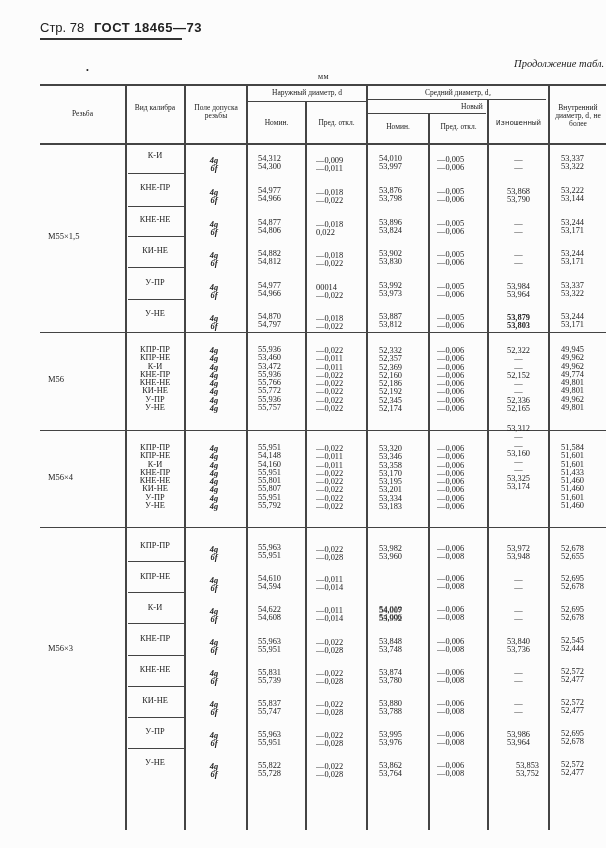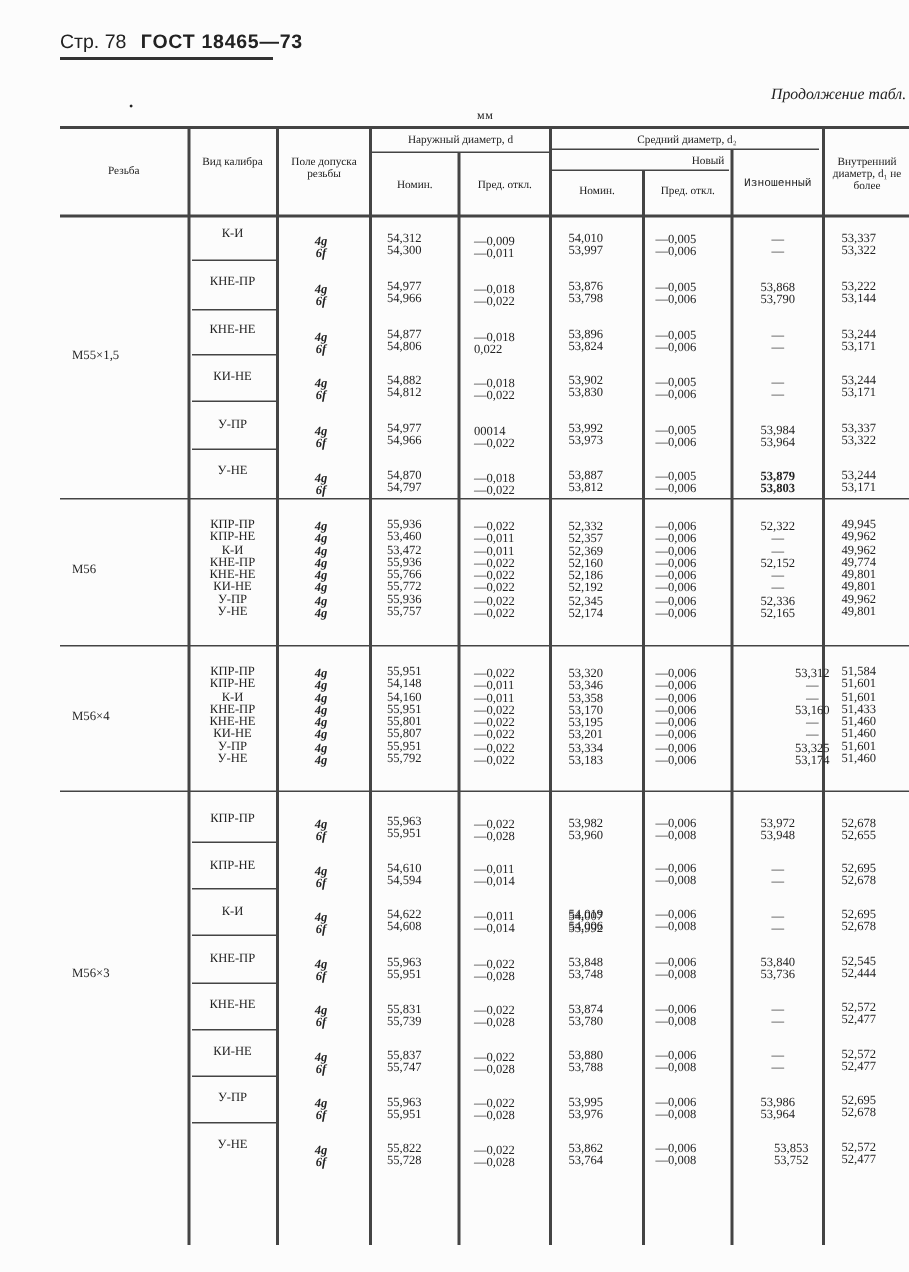--- a/index.html
+++ b/index.html
@@ -302,21 +302,21 @@
 53,334
 53,183</div>
   <div class="cell" style="left:437px; top:445px;">—0,006
 —0,006
 —0,006
 —0,006
 —0,006
 —0,006
 —0,006
 —0,006</div>
-  <div class="cell c" style="left:489px; top:445px; width:59px;padding-left:23px;">53,312
+  <div class="cell c" style="left:489px; top:425px; width:59px;">53,312
 —
 —
 53,160
 —
 —
 53,325
 53,174</div>
   <div class="cell" style="left:561px; top:444px;">51,584
 51,601
 51,601

